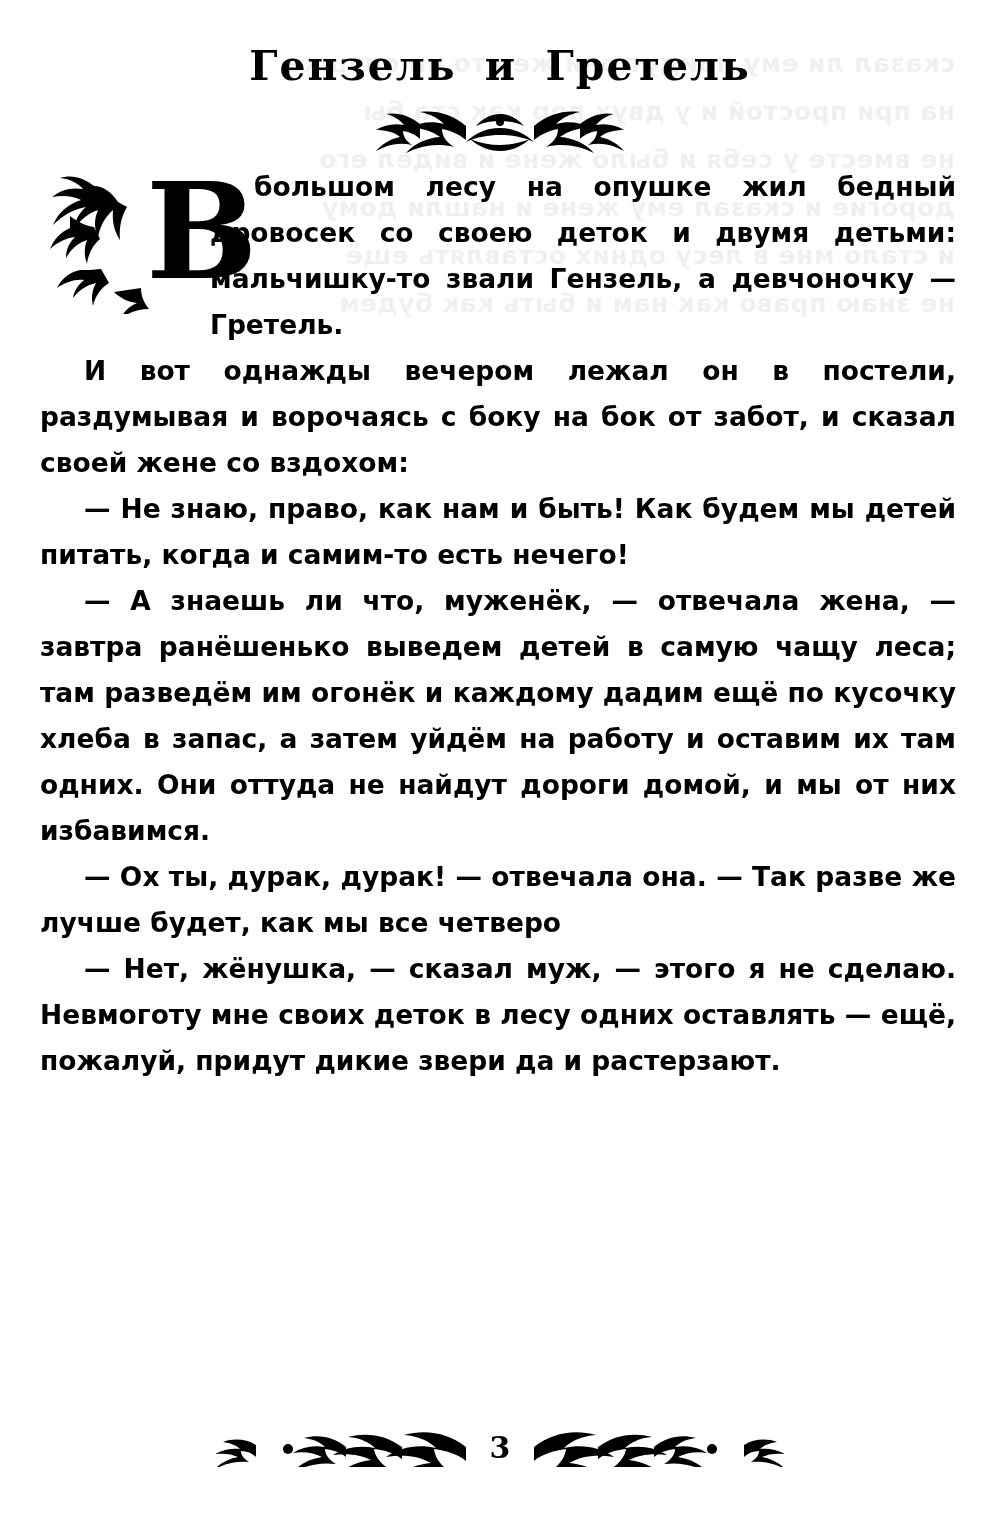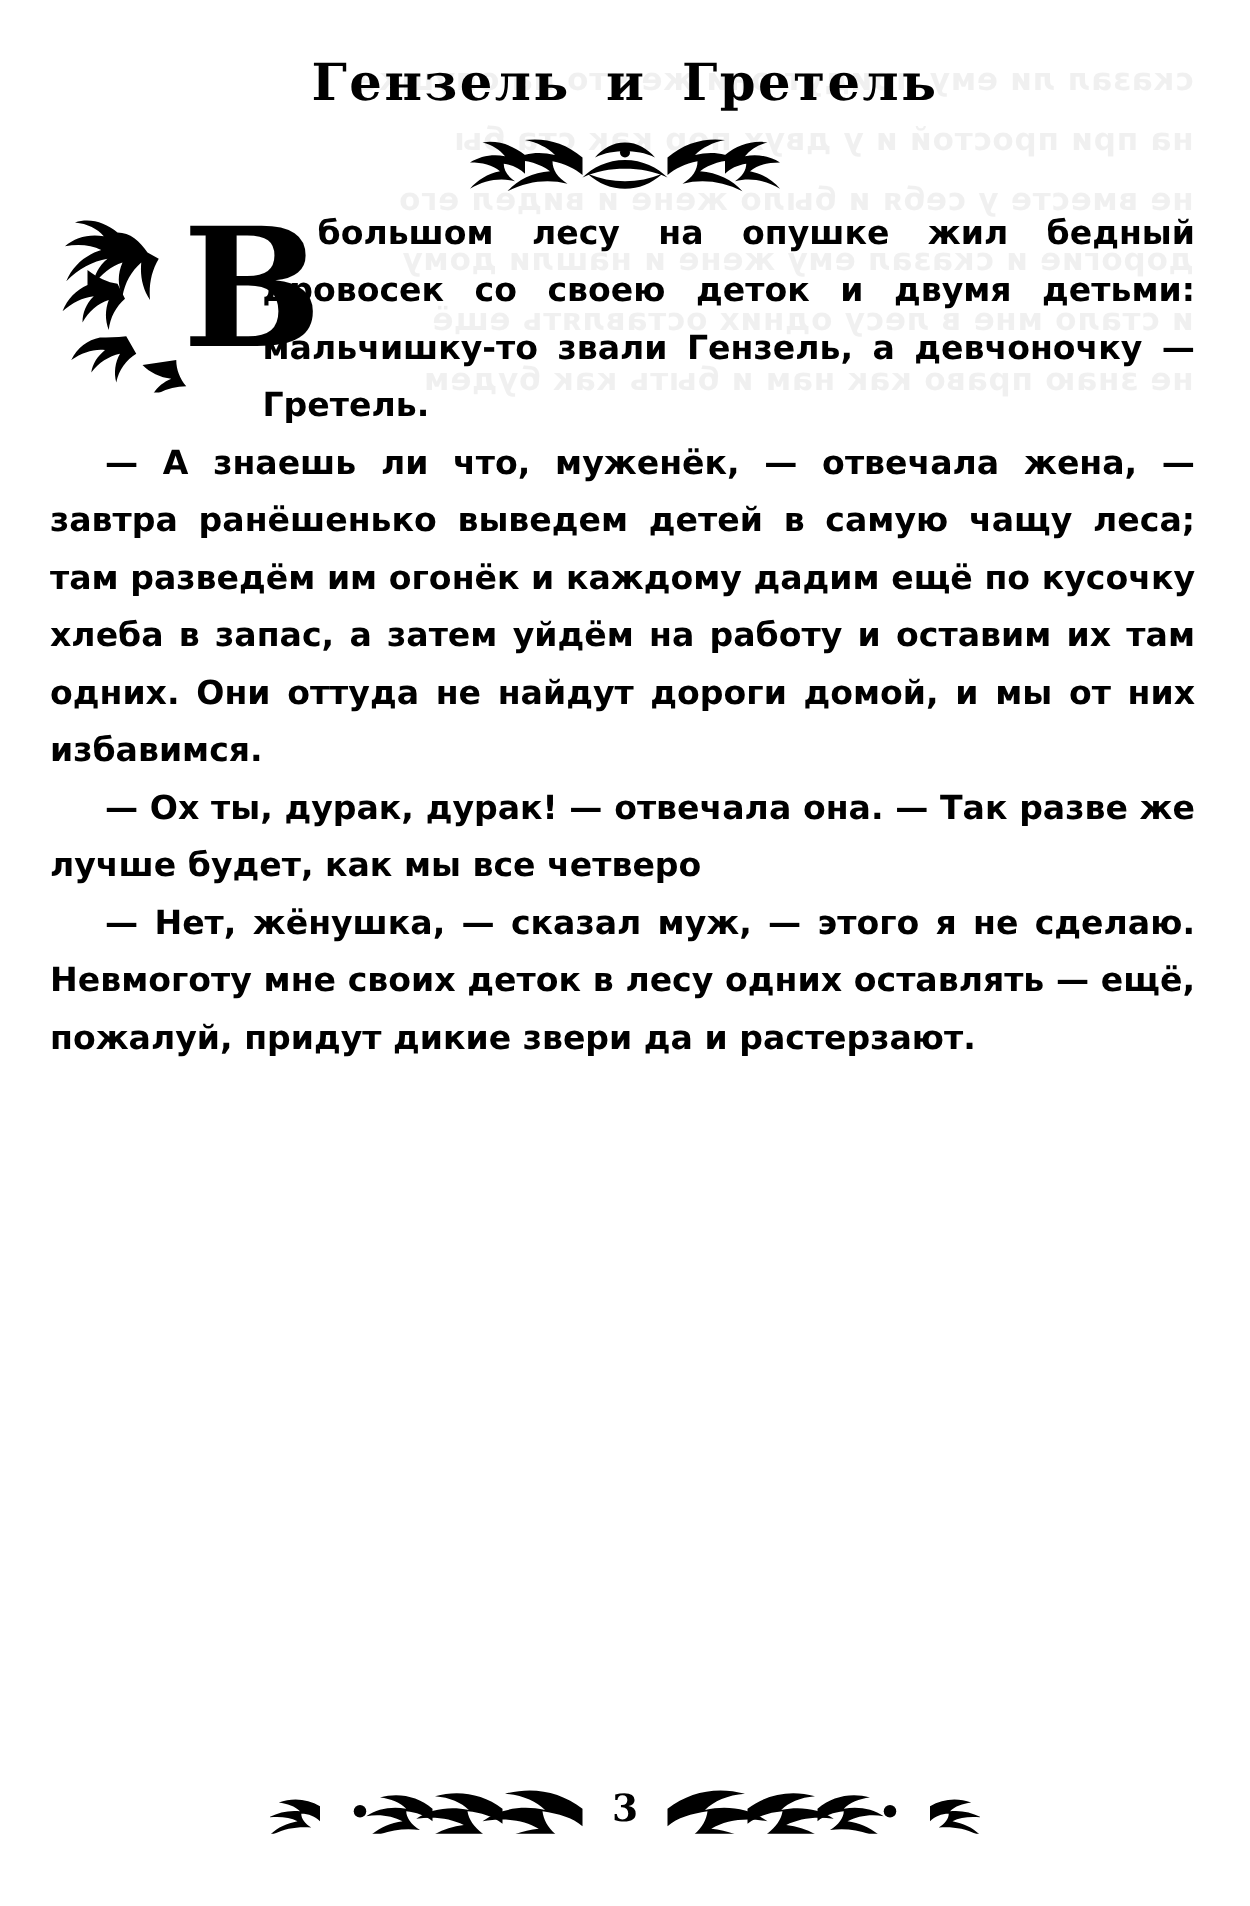--- a/index.html
+++ b/index.html
@@ -152,20 +152,22 @@
             <path d="M30 62 c-9 4 -16 11 -20 21 c8 -7 16 -11 25 -12 c-6 6 -9 13 -9 21 c5 -9 12 -15 21 -18 c-3 8 -3 16 0 24 c1 -10 6 -19 13 -25 l-6 -12 c-8 -1 -16 -5 -24 -11 z"></path>
             <path d="M40 104 c-10 2 -18 8 -23 18 c9 -6 18 -9 27 -8 c-6 5 -10 11 -11 18 c6 -8 14 -13 23 -15 c-4 7 -5 15 -3 23 c2 -10 8 -18 16 -23 l-8 -14 c-8 1 -15 1 -21 1z"></path>
             <path d="M74 126 c6 6 14 10 23 11 c-7 3 -13 8 -16 15 c9 -6 18 -9 28 -9 c-5 -6 -8 -13 -8 -21 l-27 4z"></path>
           </g>
         </svg>
         <span class="dropcap-letter">В</span>
       </span>
       <span>большом лесу на опушке жил бедный дровосек со своею деток и двумя детьми: мальчишку-то звали Гензель, а девчоночку — Гретель.</span>
     </p>
 
+    <p>И вот однажды вечером лежал он в постели, раздумывая и ворочаясь с боку на бок от забот, и сказал своей жене со вздохом:</p>
+    <p>— Не знаю, право, как нам и быть! Как будем мы детей питать, когда и самим-то есть нечего!</p>
     <p>— А знаешь ли что, муженёк, — отвечала жена, — завтра ранёшенько выведем детей в самую чащу леса; там разведём им огонёк и каждому дадим ещё по кусочку хлеба в запас, а затем уйдём на работу и оставим их там одних. Они оттуда не найдут дороги домой, и мы от них избавимся.</p>
     <p>— Ох ты, дурак, дурак! — отвечала она. — Так разве же лучше будет, как мы все четверо</p>
     <p>— Нет, жёнушка, — сказал муж, — этого я не сделаю. Невмоготу мне своих деток в лесу одних оставлять — ещё, пожалуй, придут дикие звери да и растерзают.</p>
 
   </div>
 
   <div class="footer">
     <div class="footer-inner">
       <svg width="260" height="40" viewBox="0 0 260 40">
         <g fill="#000000">

